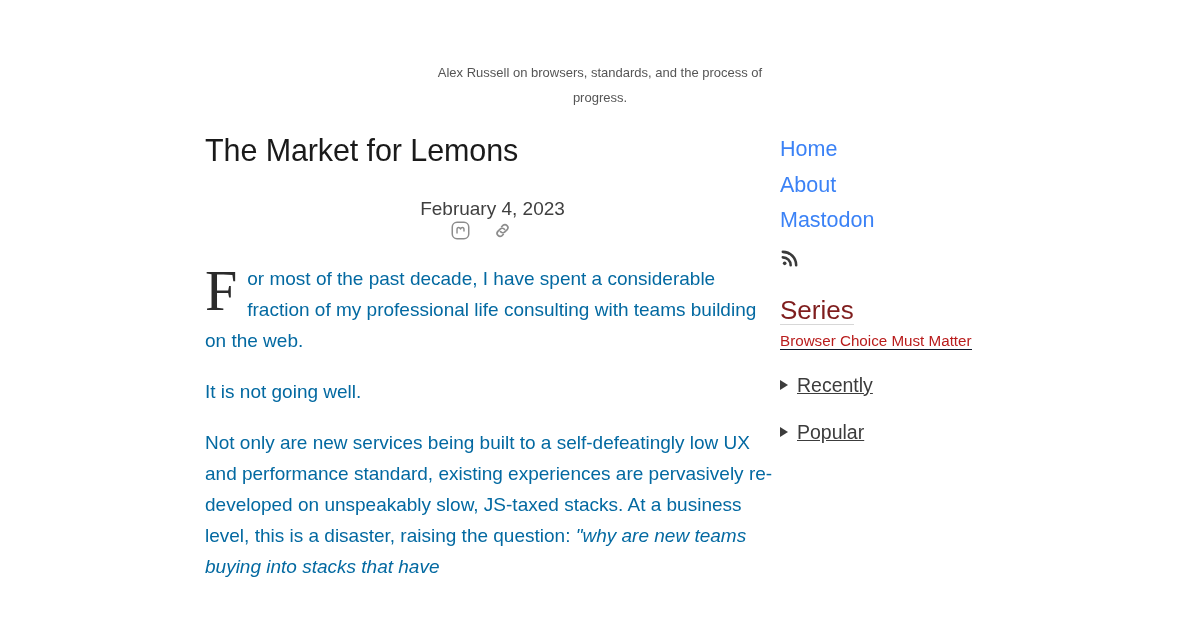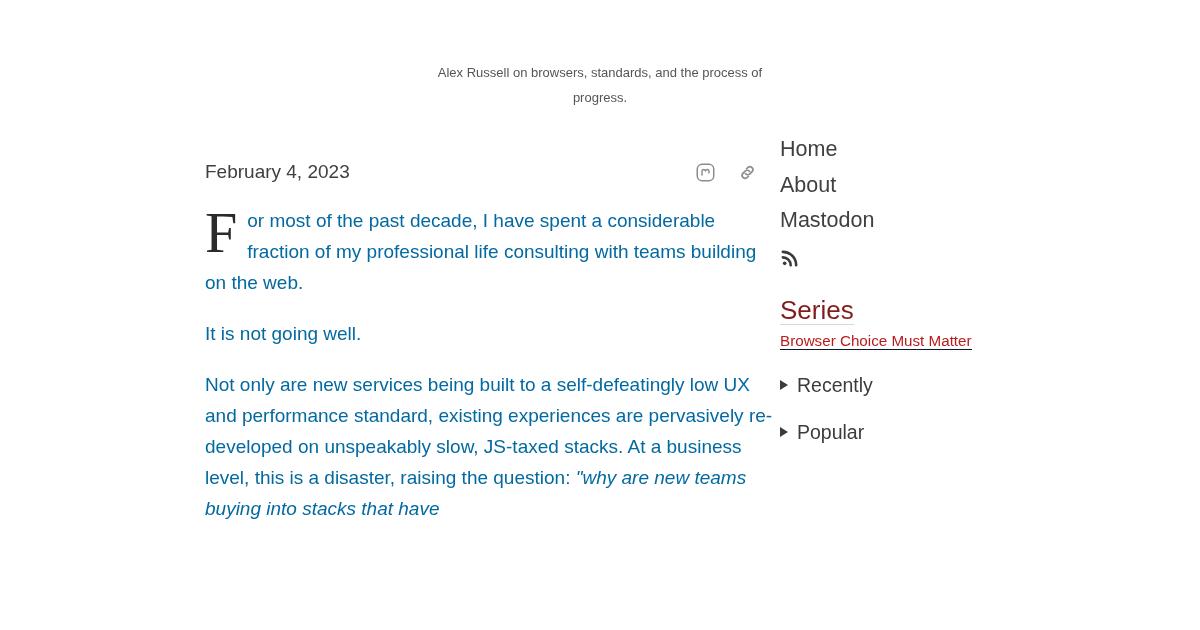--- a/index.html
+++ b/index.html
@@ -67,20 +67,21 @@
     color: #1a1a1a;
     margin: 0;
     line-height: 1.2;
     letter-spacing: -0.1px;
   }
   .post-meta {
     display: flex;
     align-items: center;
     justify-content: space-between;
     margin-top: 29px;
+    flex-direction: column;
   }
   .post-date {
     font-size: 19px;
     color: #3f3f3f;
   }
   .post-actions {
     display: flex;
     align-items: center;
     gap: 21px;
     padding-right: 22px;
@@ -120,21 +121,21 @@
   .nav-list {
     list-style: none;
     margin: 0;
     padding: 0;
   }
   .nav-list li { margin: 0; }
   .nav-link {
     display: block;
     font-size: 21.5px;
     line-height: 35.5px;
-    color: #404040;
+    color: #3b82f6;
     text-decoration: none;
   }
   .rss-link {
     display: block;
     color: #3a3a3a;
     line-height: 0;
     padding-top: 9px;
     padding-bottom: 2px;
   }
   .rss-link svg { display: block; }
@@ -165,40 +166,42 @@
   }
 
   .disclosure {
     margin-top: 19px;
     font-size: 19.5px;
     color: #3c3c3c;
     display: flex;
     align-items: center;
     gap: 9px;
     line-height: 28px;
+    text-decoration: underline;
   }
   .disclosure .tri {
     width: 0;
     height: 0;
     border-left: 8px solid #3c3c3c;
     border-top: 5.5px solid transparent;
     border-bottom: 5.5px solid transparent;
     flex: 0 0 auto;
   }
 </style>
 </head>
 <body>
 
 <header class="site-header">
   <p class="site-tagline">Alex Russell on browsers, standards, and the process of progress.</p>
 </header>
 
 <div class="page">
 
   <main class="article">
+    <h2 class="post-title">The Market for Lemons</h2>
 
     <div class="post-meta">
       <span class="post-date">February 4, 2023</span>
       <span class="post-actions">
         <a class="action-icon" href="#">
           <svg width="19" height="19" viewBox="0 0 24 24" aria-hidden="true">
             <rect x="1.6" y="1.6" width="20.8" height="20.8" rx="6" fill="none" stroke="currentColor" stroke-width="1.9"></rect>
             <path d="M7.6 15.3V10.6c0-1.5 1-2.4 2.1-2.4 1 0 1.7.5 2.1 1.4l.2.5.2-.5c.4-.9 1.1-1.4 2.1-1.4 1.1 0 2.1.9 2.1 2.4v2.1" fill="none" stroke="currentColor" stroke-width="1.8" stroke-linecap="round" stroke-linejoin="round"></path>
           </svg>
         </a>

